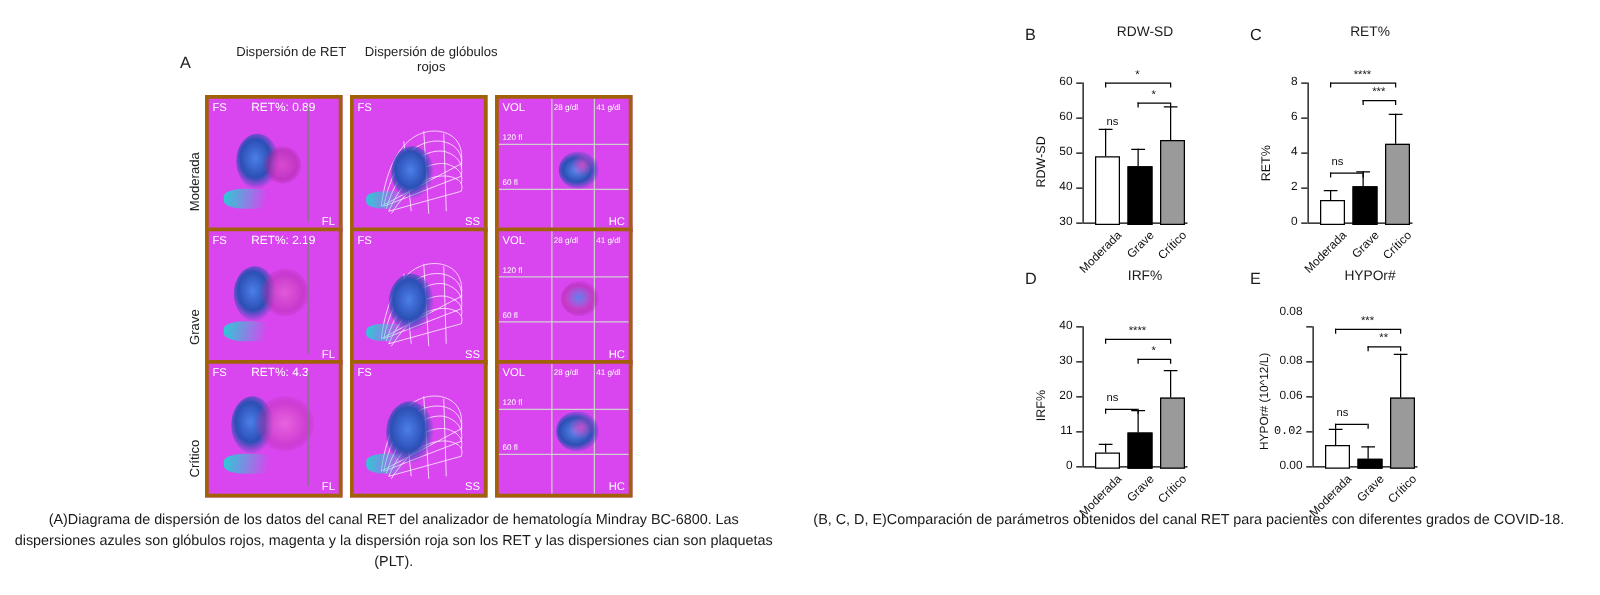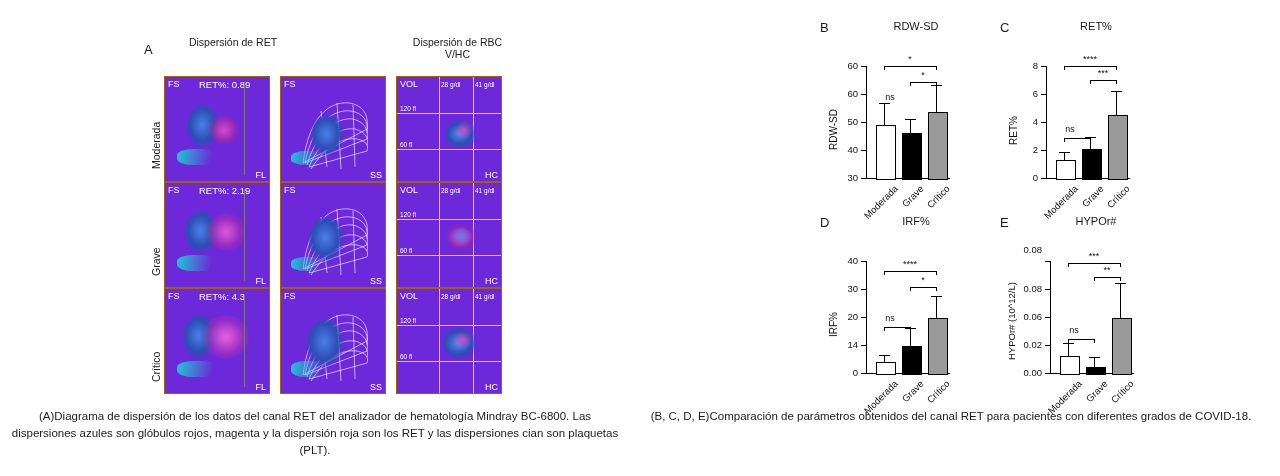--- a/index.html
+++ b/index.html
@@ -47,22 +47,22 @@
     position: absolute;
     font-size: 10.5px;
     color: #222;
     transform: rotate(-90deg);
     transform-origin: left top;
     white-space: nowrap;
   }
 
   .scatter {
     position: absolute;
-    background: #6d28d9;
-    border: 1px solid #a16207;
+    background: #d946ef;
+    border: 3px solid #a16207;
     overflow: hidden;
   }
   .scatter .ax {
     position: absolute;
     color: #fff;
     font-size: 9px;
     font-family: "Liberation Sans", sans-serif;
   }
   .ax.tl { left: 3px; top: 2px; }
   .ax.br { right: 3px; bottom: 1px; }
@@ -132,21 +132,21 @@
     white-space: nowrap;
   }
 </style>
 </head>
 <body>
 
 <div id="panelA">
   <div class="letter panel-letter">A</div>
 
   <div class="col-title" id="titleRET">Dispersión de RET</div>
-  <div class="col-title" id="titleVHC">Dispersión de RBC V/HC</div>
+  <div class="col-title" id="titleRBC">Dispersión de glóbulos rojos</div>
 
   <div class="row-label" style="left:132px; top:155px;">Moderada</div>
   <div class="row-label" style="left:132px; top:262px;">Grave</div>
   <div class="row-label" style="left:132px; top:368px;">Crítico</div>
 
   <div class="scatter" style="left:146px; top:62px; width:104px; height:104px;">
     <span class="ax tl">FS</span>
     <span class="ax tl2">RET%: 0.89</span>
     <span class="ax br">FL</span>
     <div class="cloud" style="left:22px; top:28px; width:34px; height:44px; background:radial-gradient(ellipse at 45% 45%, #4c7fe8 0%, #2b4fb5 45%, rgba(20,40,120,0) 72%);"></div>
@@ -391,21 +391,21 @@
   <div class="letter">D</div>
   <div class="ptitle" style="left:26px;">IRF%</div>
 
   <div class="plotarea" style="left:0; top:0; width:160px; height:190px;">
     <div class="axis-line" style="left:46px; top:46px; width:1px; height:112px;"></div>
     <div class="axis-line" style="left:46px; top:158px; width:84px; height:1px;"></div>
 
     <div class="tick" style="left:41px; top:158px;"></div>
     <div class="ticklabel" style="left:12px; top:152px;">0</div>
     <div class="tick" style="left:41px; top:130px;"></div>
-    <div class="ticklabel" style="left:12px; top:124px;">14</div>
+    <div class="ticklabel" style="left:12px; top:124px;">11</div>
     <div class="tick" style="left:41px; top:102px;"></div>
     <div class="ticklabel" style="left:12px; top:96px;">20</div>
     <div class="tick" style="left:41px; top:74px;"></div>
     <div class="ticklabel" style="left:12px; top:68px;">30</div>
     <div class="tick" style="left:41px; top:46px;"></div>
     <div class="ticklabel" style="left:12px; top:40px;">40</div>
 
     <div class="ylabel" style="left:8px; top:122px;">IRF%</div>
 
     <div class="bar" style="left:56px; top:147px; width:18px; height:11px; background:#ffffff;"></div>
@@ -445,21 +445,21 @@
   <div class="letter">E</div>
   <div class="ptitle" style="left:26px;">HYPOr#</div>
 
   <div class="plotarea" style="left:0; top:0; width:170px; height:190px;">
     <div class="axis-line" style="left:50px; top:46px; width:1px; height:112px;"></div>
     <div class="axis-line" style="left:50px; top:158px; width:84px; height:1px;"></div>
 
     <div class="tick" style="left:45px; top:158px;"></div>
     <div class="ticklabel" style="left:10px; top:152px; width:32px;">0.00</div>
     <div class="tick" style="left:45px; top:130px;"></div>
-    <div class="ticklabel" style="left:10px; top:124px; width:32px;">0.02</div>
+    <div class="ticklabel" style="left:10px; top:124px; width:32px;font-family:Liberation Mono, monospace;">0.02</div>
     <div class="tick" style="left:45px; top:102px;"></div>
     <div class="ticklabel" style="left:10px; top:96px; width:32px;">0.06</div>
     <div class="tick" style="left:45px; top:74px;"></div>
     <div class="ticklabel" style="left:10px; top:68px; width:32px;">0.08</div>
     <div class="tick" style="left:45px; top:46px;"></div>
     <div class="ticklabel" style="left:10px; top:29px; width:32px;">0.08</div>
 
     <div class="ylabel" style="left:6px; top:145px; font-size:9.5px;">HYPOr# (10^12/L)</div>
 
     <div class="bar" style="left:60px; top:141px; width:18px; height:17px; background:#ffffff;"></div>

